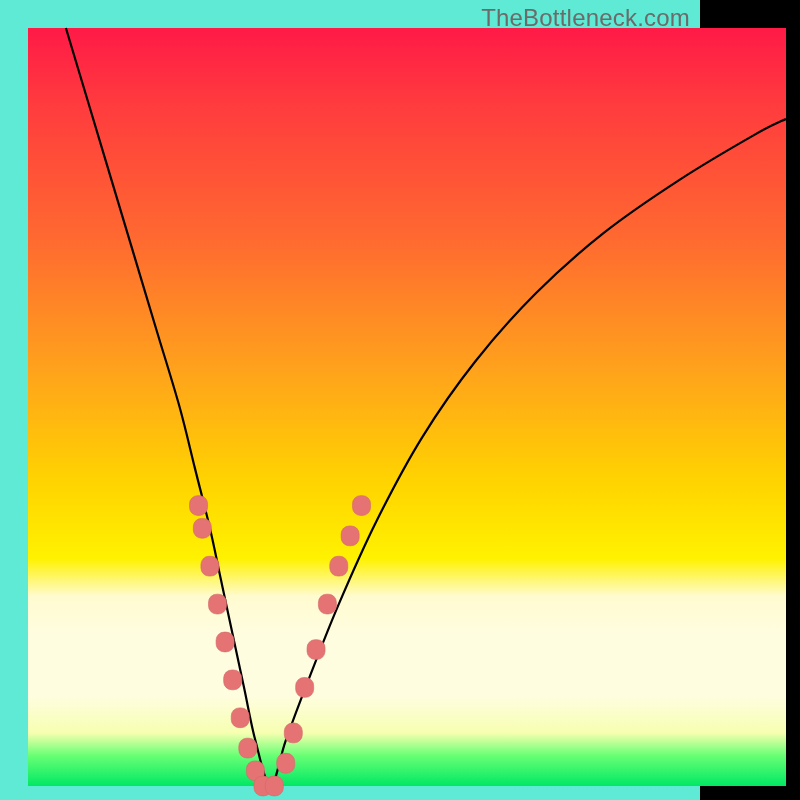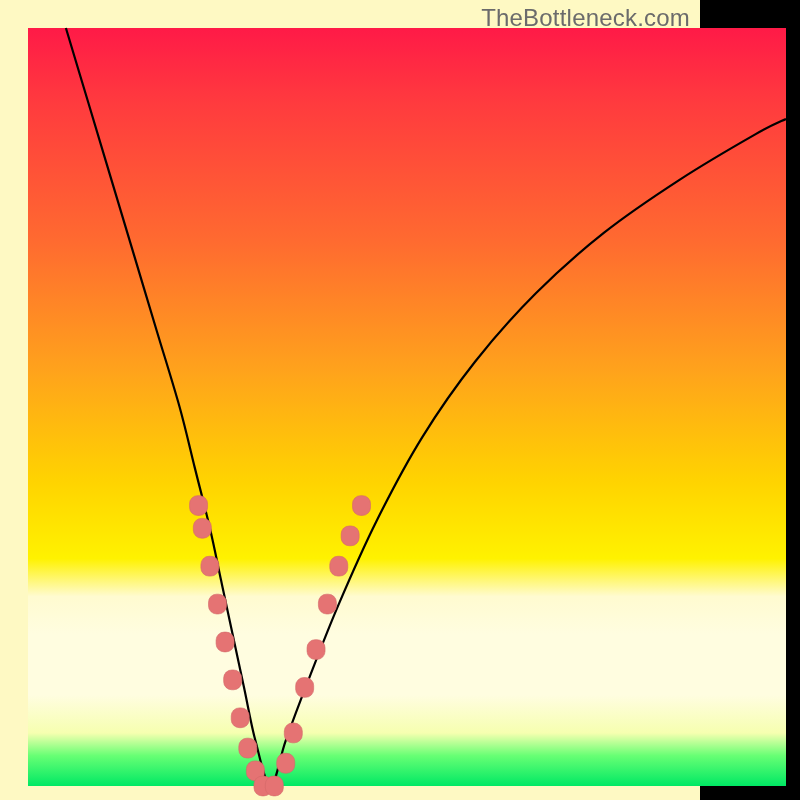--- a/index.html
+++ b/index.html
@@ -10,21 +10,21 @@
     background: #000;
     overflow: hidden;
     font-family: Arial, Helvetica, sans-serif;
   }
   .frame {
     position: absolute;
     left: 0;
     top: 0;
     width: 700px;
     height: 800px;
-    background: #fef9c3;
+    background: #5eead4;
   }
   .plot-area {
     position: absolute;
     left: 28px;
     top: 28px;
     width: 758px;
     height: 758px;
     
     background: linear-gradient(
       to bottom,

